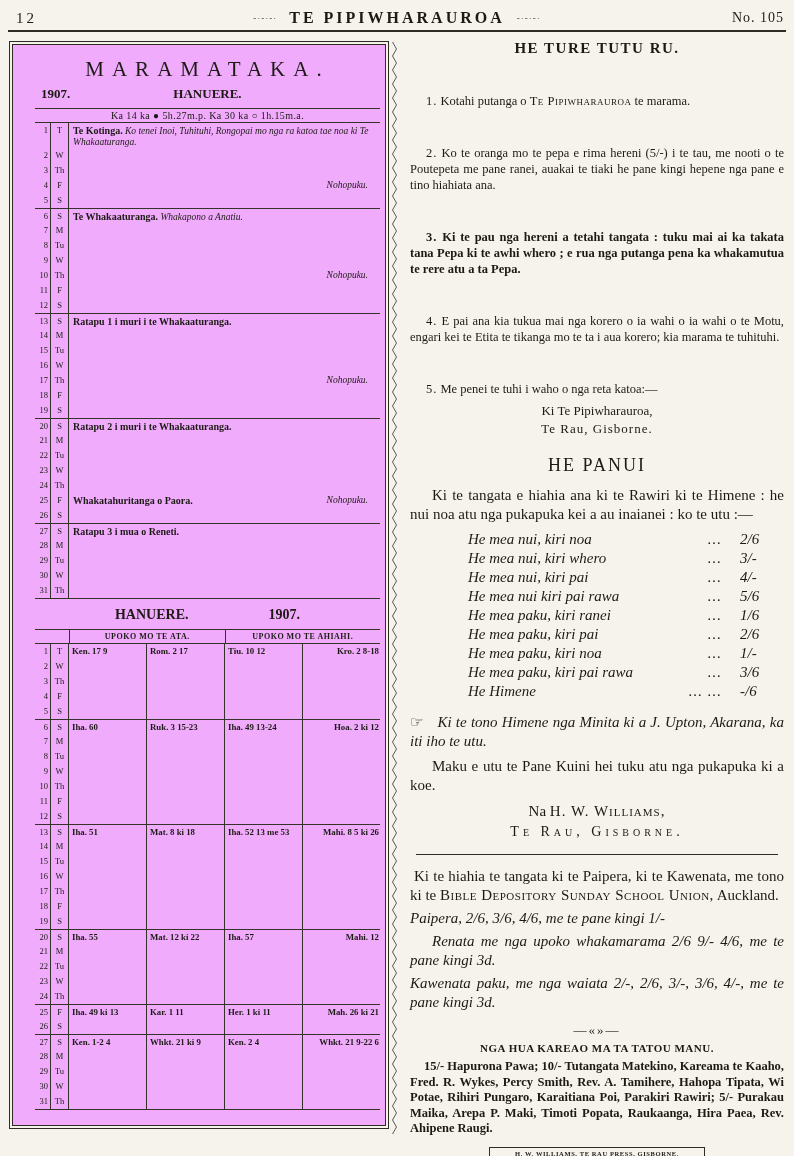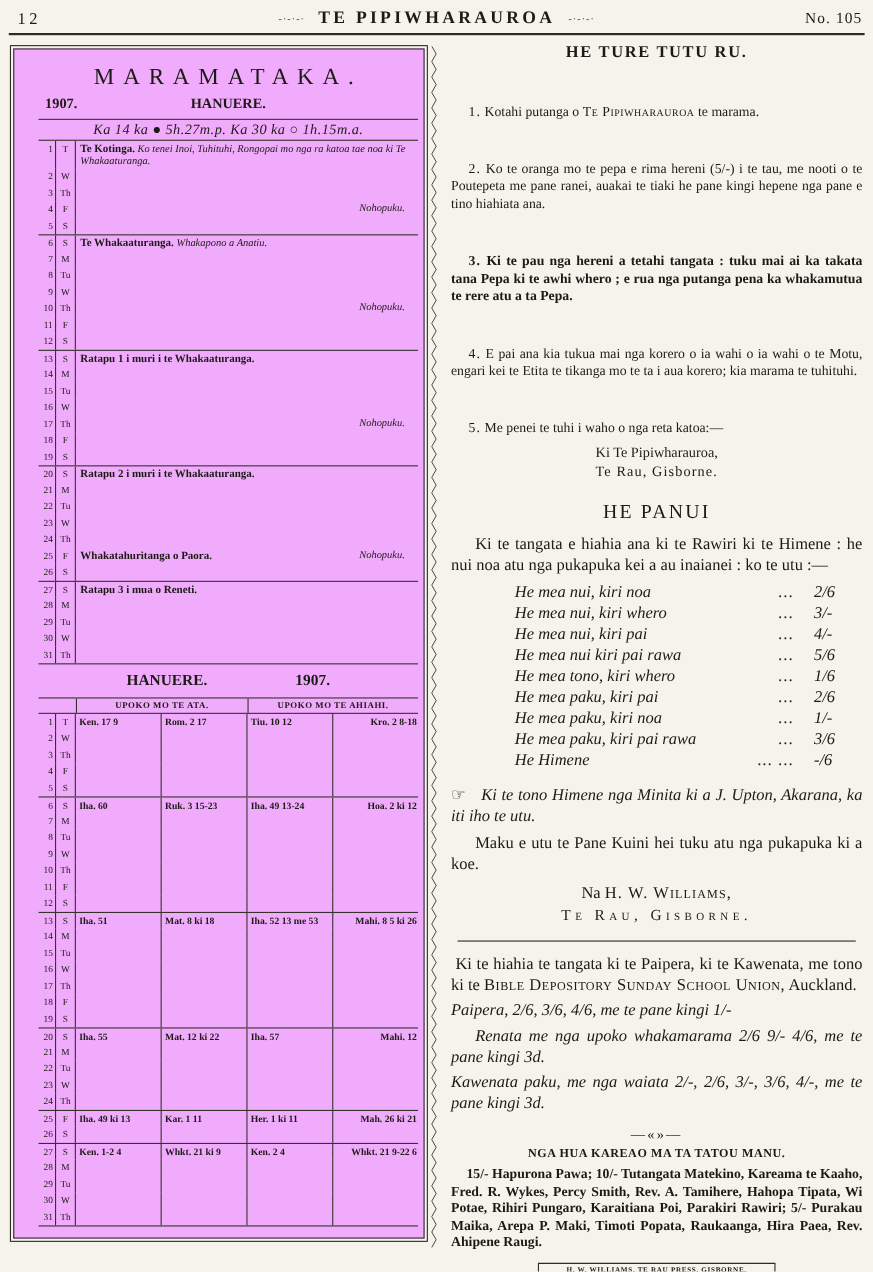--- a/index.html
+++ b/index.html
@@ -30,21 +30,21 @@
   
   .almanac-box {
     border:1px solid #2e2b25; outline:1px solid #2e2b25; outline-offset:2px;
     margin:10px 6px 0 4px; height:1082px; padding:6px 5px 0 22px;
     background:#f0abfc; overflow:hidden;
   }
   .maramataka-title { text-align:center; font-size:21px; font-weight:normal; letter-spacing:8px; margin:6px 0 4px 0; }
   .ym-line { position:relative; height:18px; margin-bottom:4px; }
   .ym-line .year { position:absolute; left:6px; top:0; font-weight:bold; font-size:13px; }
   .ym-line .month { display:block; text-align:center; font-weight:bold; font-size:13px; }
-  .moon-line { border-top:1px solid #35322c; border-bottom:1px solid #35322c; font-size:13px; text-align:center; padding:1px 0; letter-spacing:0.4px;font-style:italic; }
+  .moon-line { border-top:1px solid #35322c; border-bottom:1px solid #35322c; font-size:10px; text-align:center; padding:1px 0; letter-spacing:0.4px; }
 
   .cal-table { border-bottom:1px solid #35322c; }
   .cal-row { display:flex; min-height:15px; }
   .cal-row.sep { border-top:1px solid #35322c; }
   .c-d { width:16px; flex:none; border-right:1px solid #35322c; text-align:right; padding:2px 2px 0 0; font-size:8.5px; line-height:10px; }
   .c-w { width:18px; flex:none; border-right:1px solid #35322c; text-align:center; padding-top:2px; font-size:8.5px; line-height:10px; }
   .c-text { flex:1; padding:2px 4px 0 4px; font-size:9.5px; line-height:11px; }
   .c-title { font-weight:bold; font-size:10px; }
   .c-desc { font-style:italic; }
   .c-note { font-style:italic; float:right; padding-right:8px; }
@@ -660,21 +660,21 @@
               <span class="pi-price">4/-</span>
             </div>
 
             <div class="price-row">
               <span>He mea nui kiri pai rawa</span>
               <span class="pi-dots">...</span>
               <span class="pi-price">5/6</span>
             </div>
 
             <div class="price-row">
-              <span>He mea tono, kiri whero</span>
+              <span>He mea paku, kiri ranei</span>
               <span class="pi-dots">...</span>
               <span class="pi-price">1/6</span>
             </div>
 
             <div class="price-row">
               <span>He mea paku, kiri pai</span>
               <span class="pi-dots">...</span>
               <span class="pi-price">2/6</span>
             </div>
 

